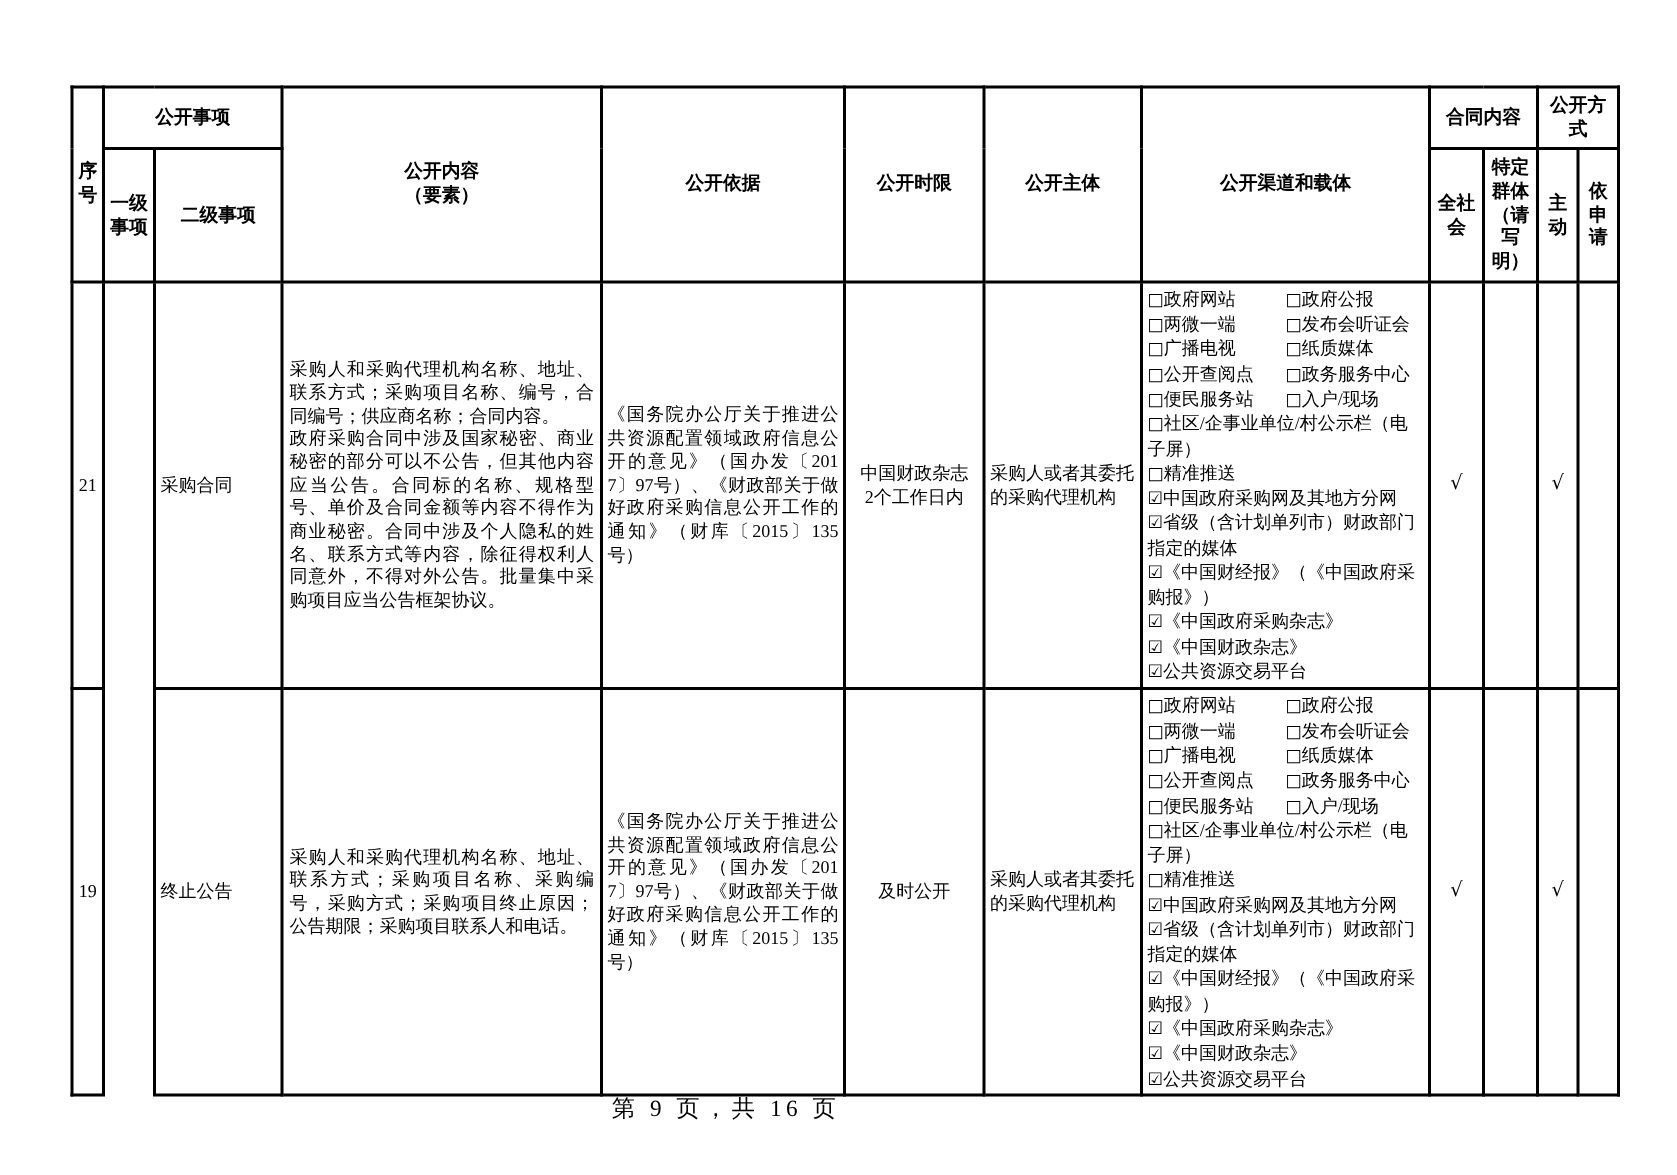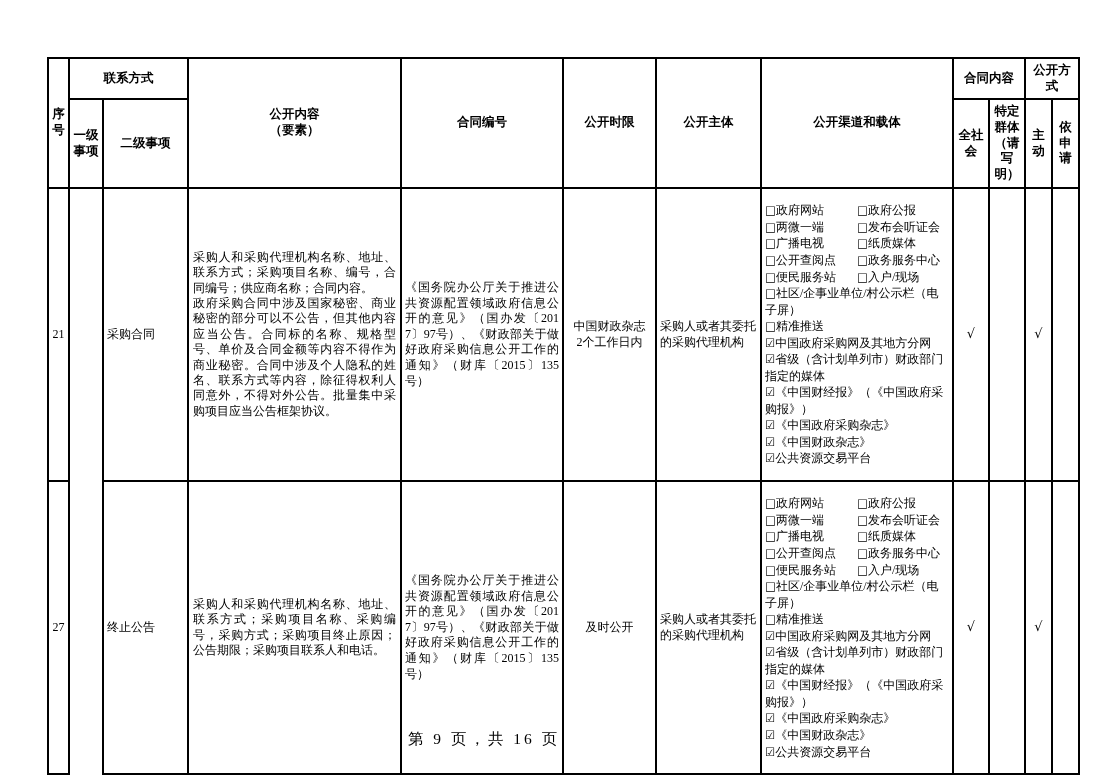--- a/index.html
+++ b/index.html
@@ -22,21 +22,21 @@
   .tr-head-b { height:89px; }
   .tr-row-21 { height:263px; }
   .tr-row-22 { height:261px; }
 
   .center { text-align:center; }
   .pre { white-space:pre-line; }
   .just { text-align:justify; }
   .no-bottom { border-bottom:none; }
   .cell-content { line-height:1.28; padding:2px 4px;margin-left:40px; }
   .cell-basis { line-height:1.3; padding:2px 3px;border-radius:22px; }
-  .cell-channels { padding:13px 3px; line-height:1.36; }
+  .cell-channels { padding:2px 3px; line-height:1.36; }
   .cell-check { text-align:center; font-size:13px; font-family:"DejaVu Sans",sans-serif; }
 
   .channel-item { display:block; }
   .channel-item.half { display:inline-block; width:50%; vertical-align:top; }
   .cb { font-family:"DejaVu Sans",sans-serif; font-size:11.5px; }
 
   .footer {
     position:absolute; left:0; top:729px; width:968px; text-align:center;
     font-size:15.5px; letter-spacing:3px; color:#000;
   }
@@ -58,24 +58,24 @@
         <col style="width:192px">
         <col style="width:36px">
       <col style="width:36px">
         <col style="width:27px">
         <col style="width:27px">
     </colgroup>
 
     <tbody>
         <tr class="tr-head-a">
       <th rowspan="2">序号</th>
-      <th colspan="2">联系方式</th>
+      <th colspan="2">公开事项</th>
       <th rowspan="2" class="pre">公开内容
 （要素）</th>
-      <th rowspan="2">合同编号</th>
+      <th rowspan="2">公开依据</th>
       <th rowspan="2">公开时限</th>
       <th rowspan="2">公开主体</th>
       <th rowspan="2">公开渠道和载体</th>
       <th colspan="2">合同内容</th>
       <th colspan="2" class="pre">公开方
 式</th>
     </tr>
 
     <tr class="tr-head-b">
       <th>一级事项</th>
@@ -97,21 +97,21 @@
 2个工作日内</td>
       <td>采购人或者其委托的采购代理机构</td>
       <td class="cell-channels"><div class="channel-item half"><span class="cb">□</span><span>政府网站</span></div><div class="channel-item half"><span class="cb">□</span><span>政府公报</span></div><div class="channel-item half"><span class="cb">□</span><span>两微一端</span></div><div class="channel-item half"><span class="cb">□</span><span>发布会听证会</span></div><div class="channel-item half"><span class="cb">□</span><span>广播电视</span></div><div class="channel-item half"><span class="cb">□</span><span>纸质媒体</span></div><div class="channel-item half"><span class="cb">□</span><span>公开查阅点</span></div><div class="channel-item half"><span class="cb">□</span><span>政务服务中心</span></div><div class="channel-item half"><span class="cb">□</span><span>便民服务站</span></div><div class="channel-item half"><span class="cb">□</span><span>入户/现场</span></div><div class="channel-item"><span class="cb">□</span><span>社区/企事业单位/村公示栏（电子屏）</span></div><div class="channel-item"><span class="cb">□</span><span>精准推送</span></div><div class="channel-item"><span class="cb">☑</span><span>中国政府采购网及其地方分网</span></div><div class="channel-item"><span class="cb">☑</span><span>省级（含计划单列市）财政部门指定的媒体</span></div><div class="channel-item"><span class="cb">☑</span><span>《中国财经报》（《中国政府采购报》）</span></div><div class="channel-item"><span class="cb">☑</span><span>《中国政府采购杂志》</span></div><div class="channel-item"><span class="cb">☑</span><span>《中国财政杂志》</span></div><div class="channel-item"><span class="cb">☑</span><span>公共资源交易平台</span></div></td>
       <td class="cell-check">√</td>
       <td class="cell-check"></td>
       <td class="cell-check">√</td>
       <td class="cell-check"></td>
     </tr>
 
     <tr class="tr-row-22">
-      <td class="center">27</td>
+      <td class="center">19</td>
       <td>终止公告</td>
       <td class="pre just cell-content">采购人和采购代理机构名称、地址、联系方式；采购项目名称、采购编号，采购方式；采购项目终止原因；公告期限；采购项目联系人和电话。</td>
       <td class="just cell-basis">《国务院办公厅关于推进公共资源配置领域政府信息公开的意见》（国办发〔2017〕97号）、《财政部关于做好政府采购信息公开工作的通知》（财库〔2015〕135号）</td>
       <td class="center pre">及时公开</td>
       <td>采购人或者其委托的采购代理机构</td>
       <td class="cell-channels"><div class="channel-item half"><span class="cb">□</span><span>政府网站</span></div><div class="channel-item half"><span class="cb">□</span><span>政府公报</span></div><div class="channel-item half"><span class="cb">□</span><span>两微一端</span></div><div class="channel-item half"><span class="cb">□</span><span>发布会听证会</span></div><div class="channel-item half"><span class="cb">□</span><span>广播电视</span></div><div class="channel-item half"><span class="cb">□</span><span>纸质媒体</span></div><div class="channel-item half"><span class="cb">□</span><span>公开查阅点</span></div><div class="channel-item half"><span class="cb">□</span><span>政务服务中心</span></div><div class="channel-item half"><span class="cb">□</span><span>便民服务站</span></div><div class="channel-item half"><span class="cb">□</span><span>入户/现场</span></div><div class="channel-item"><span class="cb">□</span><span>社区/企事业单位/村公示栏（电子屏）</span></div><div class="channel-item"><span class="cb">□</span><span>精准推送</span></div><div class="channel-item"><span class="cb">☑</span><span>中国政府采购网及其地方分网</span></div><div class="channel-item"><span class="cb">☑</span><span>省级（含计划单列市）财政部门指定的媒体</span></div><div class="channel-item"><span class="cb">☑</span><span>《中国财经报》（《中国政府采购报》）</span></div><div class="channel-item"><span class="cb">☑</span><span>《中国政府采购杂志》</span></div><div class="channel-item"><span class="cb">☑</span><span>《中国财政杂志》</span></div><div class="channel-item"><span class="cb">☑</span><span>公共资源交易平台</span></div></td>
       <td class="cell-check">√</td>
       <td class="cell-check"></td>
       <td class="cell-check">√</td>
       <td class="cell-check"></td>

